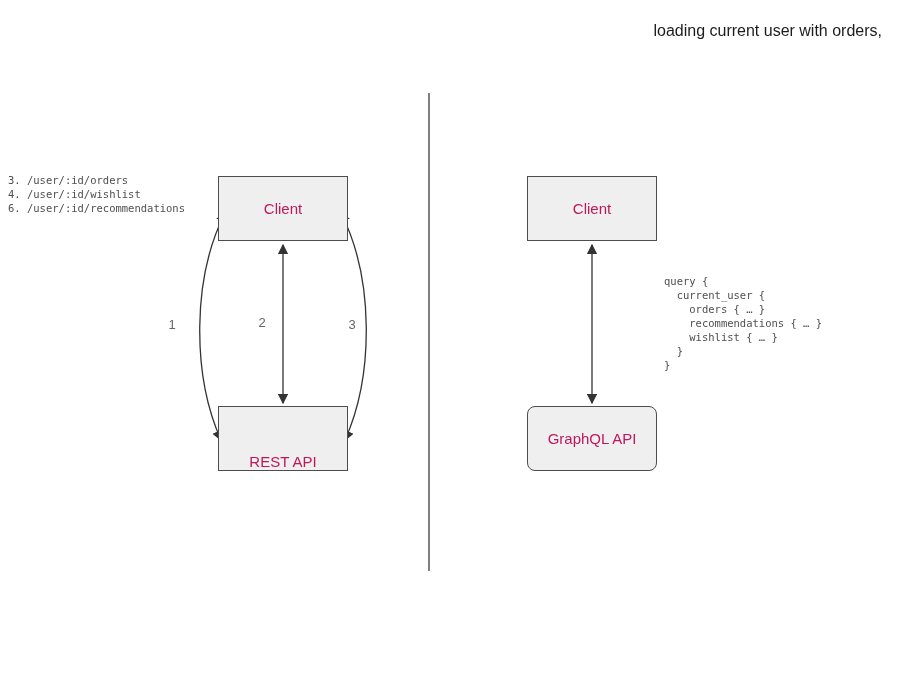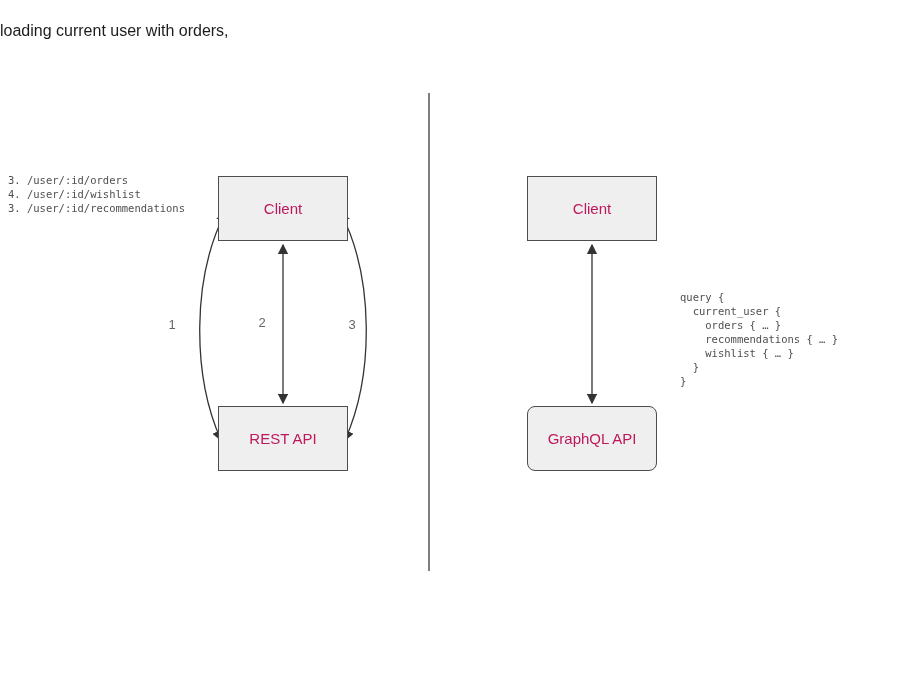--- a/index.html
+++ b/index.html
@@ -10,24 +10,24 @@
   .canvas {
     position: relative;
     width: 917px;
     height: 689px;
     background: #ffffff;
     font-family: "Liberation Sans", sans-serif;
     overflow: hidden;
   }
   .title {
     position: absolute;
-    left: 0;
+    left: 16px;
     top: 21px;
     width: 866px;
-    text-align: left;
+    text-align: right;
     font-size: 16px;
     line-height: 20px;
     color: #1c1c1c;
   }
   .diagram-svg {
     position: absolute;
     left: 0;
     top: 0;
     width: 917px;
     height: 689px;
@@ -51,39 +51,39 @@
     background: var(--c-box-fill, #efefef);
     border: 1.5px solid var(--c-box-border, #4d4d4d);
     display: flex;
     align-items: center;
     justify-content: center;
     font-size: 15px;
     color: #be185d;
     box-sizing: content-box;
   }
   .box-client-left  { left: 218px; top: 176px; }
-  .box-rest         { left: 218px; top: 406px; }
+  .box-rest         { left: 218px; top: 406px; align-items: flex-end; }
   .box-client-right { left: 527px; top: 176px; }
   .box-graphql      { left: 527px; top: 406px; border-radius: 8px; }
   .endpoints {
     position: absolute;
     left: 8px;
     top: 173px;
     margin: 0;
     font-family: "DejaVu Sans Mono", "Liberation Mono", monospace;
     font-size: 10.5px;
     line-height: 14px;
     color: var(--c-code, #4f4f4f);
     white-space: pre;
   }
   .query-code {
     position: absolute;
     left: 664px;
     top: 274px;
-    margin: 16px;
+    margin: 0;
     font-family: "DejaVu Sans Mono", "Liberation Mono", monospace;
     font-size: 10.5px;
     line-height: 14px;
     color: var(--c-code, #4f4f4f);
     white-space: pre;
   }
   .arrow-num {
     position: absolute;
     width: 16px;
     text-align: center;
@@ -116,21 +116,21 @@
 
     <path class="arrow" d="M 283 245 L 283 403" marker-start="url(#ah)" marker-end="url(#ah)"></path>
 
     <path class="arrow" d="M 341 213 C 374 278, 374 375, 345 440" marker-start="url(#ah)" marker-end="url(#ah)"></path>
 
     <path class="arrow" d="M 592 245 L 592 403" marker-start="url(#ah)" marker-end="url(#ah)"></path>
   </svg>
 
   <pre class="endpoints"><span>3. /user/:id/orders</span>
 <span>4. /user/:id/wishlist</span>
-<span>3. /user/:id/recommendations</span></pre>
+<span>6. /user/:id/recommendations</span></pre>
 
   <div class="node-box box-client-left">
     <span>Client</span>
   </div>
 
   <div class="node-box box-rest">
     <span>REST API</span>
   </div>
 
   <div class="arrow-num num-1">1</div>

